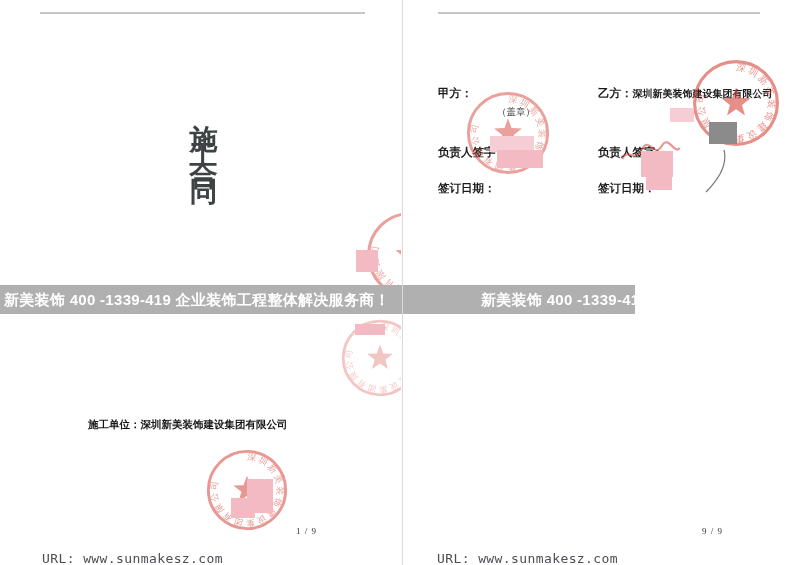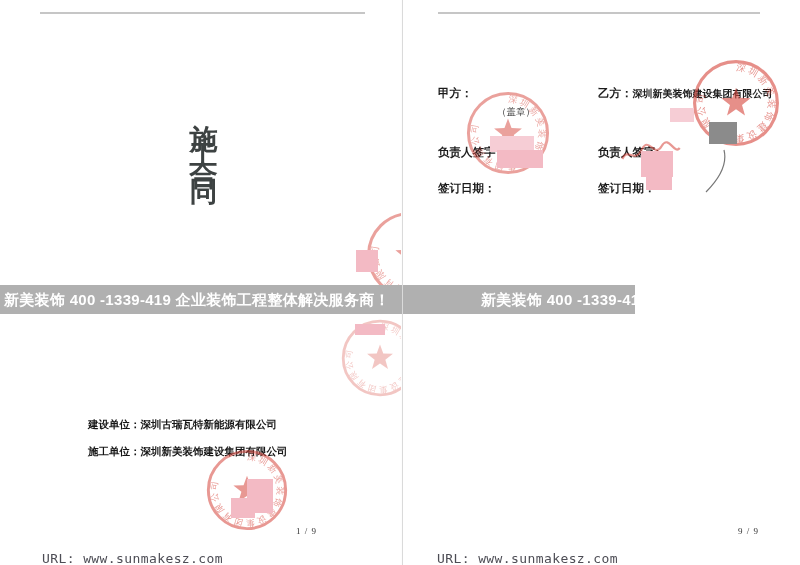--- a/index.html
+++ b/index.html
@@ -85,23 +85,20 @@
       </svg>
     </div>
 
     <div class="redact rp" style="left:356px;top:250px;width:22px;height:22px;"></div>
     <div class="redact rp" style="left:355px;top:324px;width:30px;height:11px;"></div>
     <div class="redact rp" style="left:247px;top:479px;width:26px;height:34px;"></div>
     <div class="redact rp" style="left:231px;top:498px;width:24px;height:20px;"></div>
 
     <div class="info-block">
       <div class="info-line">
-        <span>建设单位：</span><span>深圳古瑞瓦特新能源有限公司</span>
-      </div>
-      <div class="info-line">
         <span>施工单位：</span><span>深圳新美装饰建设集团有限公司</span>
       </div>
     </div>
 
     <div class="foot-url" style="left:42px;">URL: www.sunmakesz.com</div>
     <div class="foot-page" style="left:296px;">1 / 9</div>
   </div>
 
   <div class="page" id="right-page">
     <div class="edge-h" style="left:36px;top:12px;width:322px;"></div>
@@ -150,21 +147,21 @@
     </div>
 
     <div class="redact rpl" style="left:88px;top:136px;width:44px;height:16px;"></div>
     <div class="redact rp" style="left:95px;top:150px;width:46px;height:18px;"></div>
     <div class="redact rpl" style="left:268px;top:108px;width:24px;height:14px;"></div>
     <div class="redact rp" style="left:239px;top:151px;width:32px;height:26px;"></div>
     <div class="redact rp" style="left:244px;top:169px;width:26px;height:21px;"></div>
     <div class="redact rg" style="left:307px;top:122px;width:28px;height:22px;"></div>
 
     <div class="foot-url" style="left:35px;">URL: www.sunmakesz.com</div>
-    <div class="foot-page" style="left:300px;margin-left:36px;">9 / 9</div>
+    <div class="foot-page" style="left:300px;">9 / 9</div>
   </div>
 
   <div class="gap-line"></div>
 
   <div class="banner">
     <span class="b-left">新美装饰 400 -1339-419 企业装饰工程整体解决服务商！</span>
     <span class="b-right">新美装饰 400 -1339-419 企业装饰工程整体解决服务商！</span>
   </div>
 
 </div>

